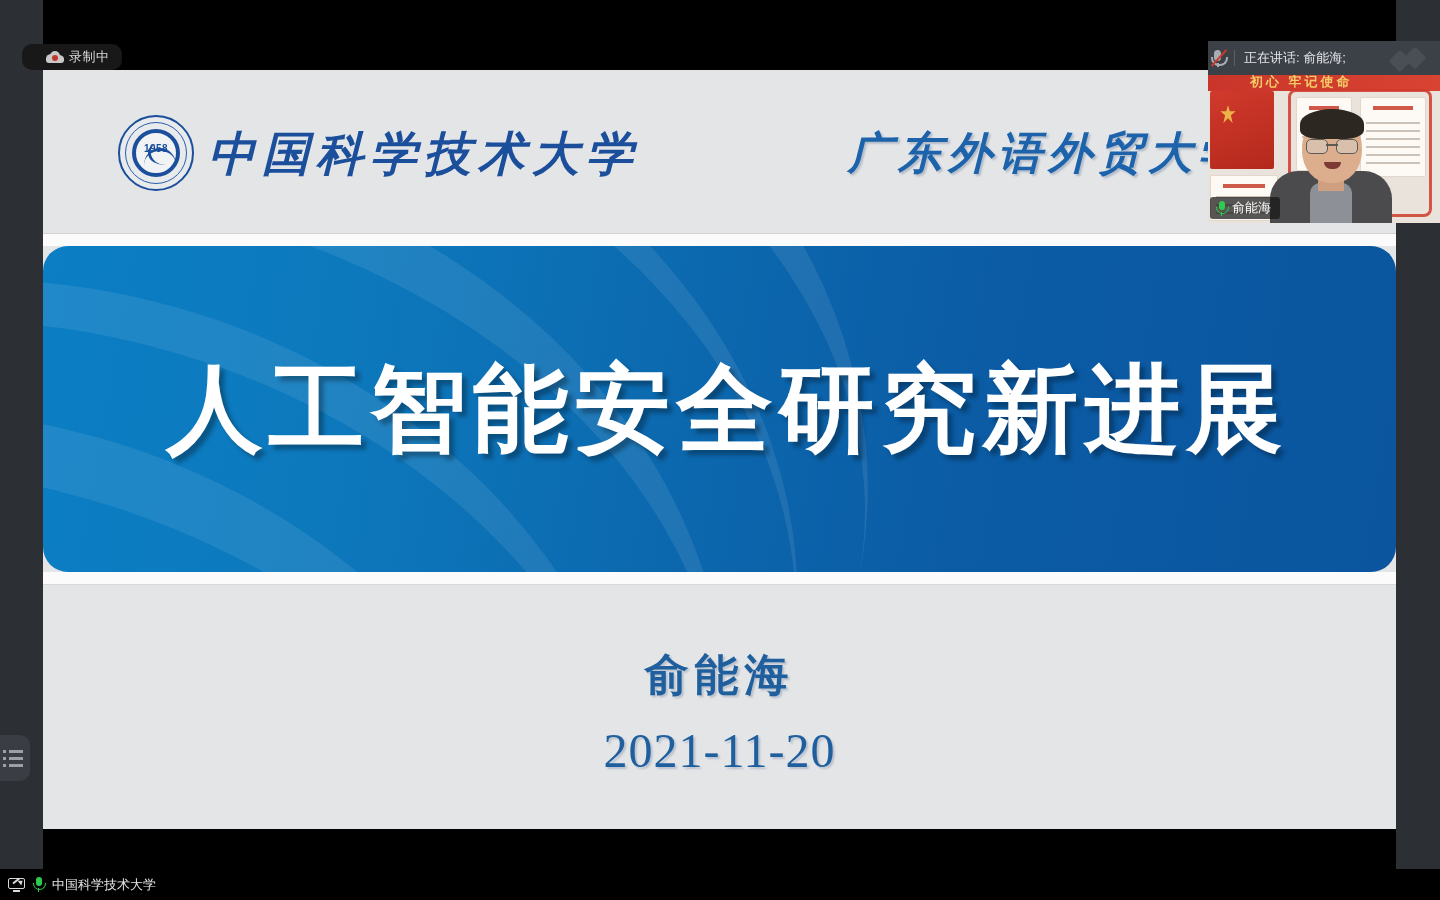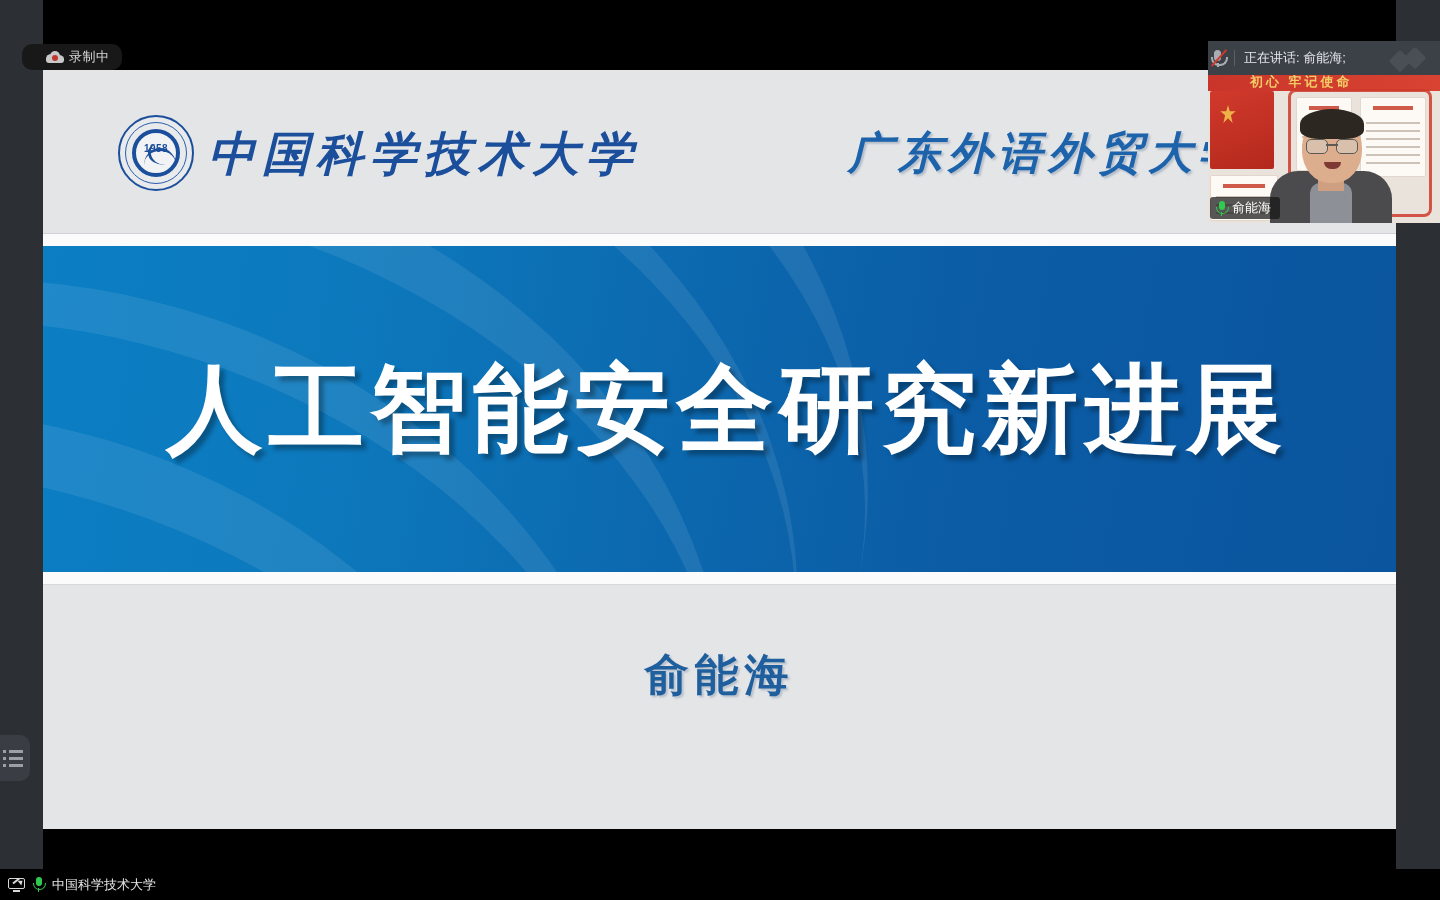--- a/index.html
+++ b/index.html
@@ -231,20 +231,21 @@
 
   
   .banner {
     position: relative;
     height: 326px;
     background: linear-gradient(100deg, #0b7ec4 0%, #0d79bd 22%, #0c68ae 48%, #0b5ca5 68%, #0a559e 100%);
     overflow: hidden;
     display: flex;
     align-items: center;
     justify-content: center;
+    border-radius: 25px;
   }
   .banner .swoosh {
     position: absolute;
     border-radius: 50%;
     background: transparent;
     border-style: solid;
     border-color: rgba(255,255,255,0.085) transparent transparent transparent;
     pointer-events: none;
   }
   .sw1 { width: 1250px; height: 1000px; left: -420px; top: -330px; border-width: 60px 0 0 0; transform: rotate(14deg); }
@@ -644,20 +645,21 @@
       <span class="swoosh sw3"></span>
       <span class="swoosh sw4"></span>
       <span class="swoosh sw5"></span>
       <div class="banner-title">人工智能安全研究新进展</div>
     </div>
 
     <div class="rule-bottom"></div>
 
     <div class="slide-footer">
       <div class="presenter">俞能海</div>
+      <div class="talk-date">2021-11-20</div>
     </div>
   </div>
 
   <div class="video-panel">
     <div class="vp-header">
       <span class="mic-muted-icon">
         <span class="cap"></span>
         <span class="arc"></span>
         <span class="stem"></span>
         <span class="slash"></span>

